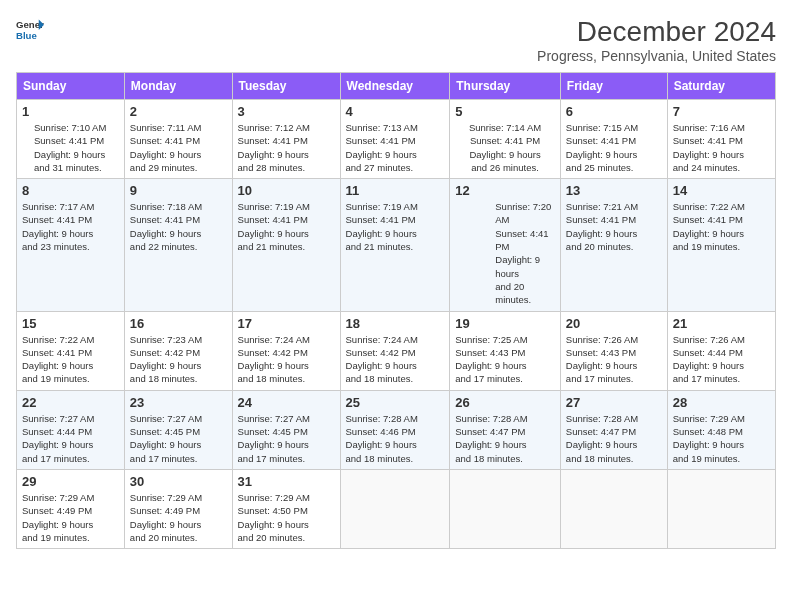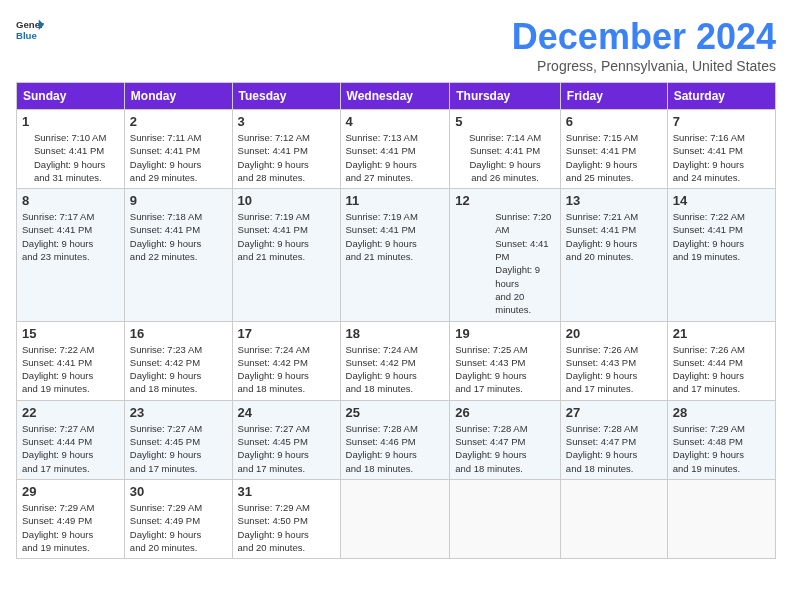--- a/index.html
+++ b/index.html
@@ -22,35 +22,35 @@
       gap: 4px;
     }
     .logo-icon {
       width: 28px;
       height: 28px;
     }
     .title-area {
       text-align: right;
     }
     .month-title {
-      font-size: 36px;
-      font-weight: bold;
-      color: #3b82f6;
+      font-size: 28px;
+      font-weight: normal;
+      color: #404040;
     }
     .location-title {
       font-size: 14px;
       color: #555;
     }
     table {
       width: 100%;
       border-collapse: collapse;
       font-size: 10px;
     }
     thead th {
-      background-color: #6d28d9;
+      background-color: #8b5cf6;
       color: #fff;
       text-align: left;
       padding: 6px 6px;
       font-size: 12px;
       font-weight: bold;
       border: 1px solid #ccc;
     }
     td {
       border: 1px solid #ccc;
       vertical-align: top;

